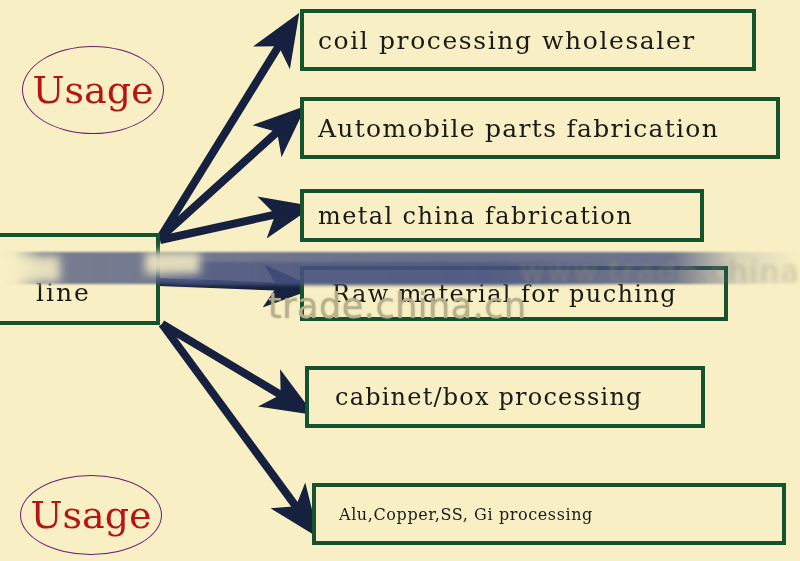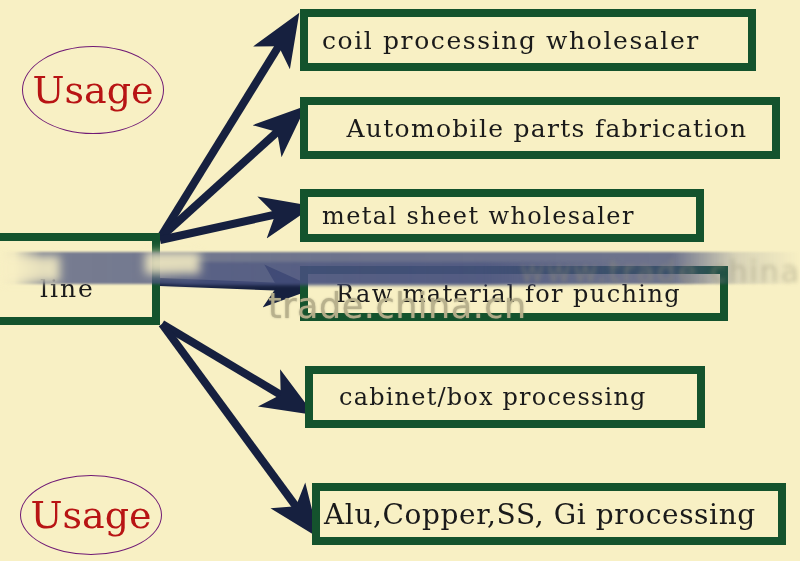--- a/index.html
+++ b/index.html
@@ -40,21 +40,21 @@
   }
   #usage-bottom {
     left: 20px;
     top: 475px;
     width: 142px;
     height: 80px;
   }
   
   .node-box {
     position: absolute;
-    border: 8px solid #14532d;
+    border: 4px solid #14532d;
     background: #f8f0c4;
     box-sizing: border-box;
     display: flex;
     align-items: center;
     font-family: "DejaVu Serif", "Liberation Serif", serif;
     color: #1a1a1a;
     white-space: nowrap;
     overflow: hidden;
   }
   .node-box .node-label {
@@ -69,30 +69,30 @@
     height: 92px;
     align-items: flex-end;
   }
   #box-line .node-label {
     padding-left: 44px;
     padding-bottom: 14px;
     font-size: 25px;
     letter-spacing: 2px;
   }
   #box-1 { left: 300px; top: 9px;   width: 456px; height: 62px; }
-  #box-2 { left: 300px; top: 97px;  width: 480px; height: 62px; justify-content: center; }
+  #box-2 { left: 300px; top: 97px;  width: 480px; height: 62px; }
   #box-3 { left: 300px; top: 189px; width: 404px; height: 53px; }
   #box-4 { left: 300px; top: 266px; width: 428px; height: 55px; }
   #box-5 { left: 305px; top: 366px; width: 400px; height: 62px; }
   #box-6 { left: 312px; top: 483px; width: 474px; height: 62px; }
 
   #box-3 .node-label { font-size: 24px; letter-spacing: 1.4px; }
   #box-4 .node-label { font-size: 24px; letter-spacing: 1.4px; padding-left: 28px; }
   #box-5 .node-label { font-size: 24px; letter-spacing: 1.2px; padding-left: 26px; }
-  #box-6 .node-label { font-size: 28px; letter-spacing: 0.6px; padding-left: 4px; }
+  #box-6 .node-label { font-size: 16px; letter-spacing: 0.6px; padding-left: 23px; }
   #box-1 .node-label { font-size: 25px; letter-spacing: 1.6px; }
   #box-2 .node-label { font-size: 25px; letter-spacing: 1.3px; }
 
   
   #arrows {
     position: absolute;
     left: 0;
     top: 0;
     width: 800px;
     height: 561px;
@@ -184,21 +184,21 @@
 
   <div class="node-box" id="box-1">
     <span class="node-label">coil processing wholesaler</span>
   </div>
 
   <div class="node-box" id="box-2">
     <span class="node-label">Automobile parts fabrication</span>
   </div>
 
   <div class="node-box" id="box-3">
-    <span class="node-label">metal sheet wholesaler</span>
+    <span class="node-label">metal china fabrication</span>
   </div>
 
   <div class="node-box" id="box-4">
     <span class="node-label">Raw material for puching</span>
   </div>
 
   <div class="node-box" id="box-5">
     <span class="node-label">cabinet/box processing</span>
   </div>
 

